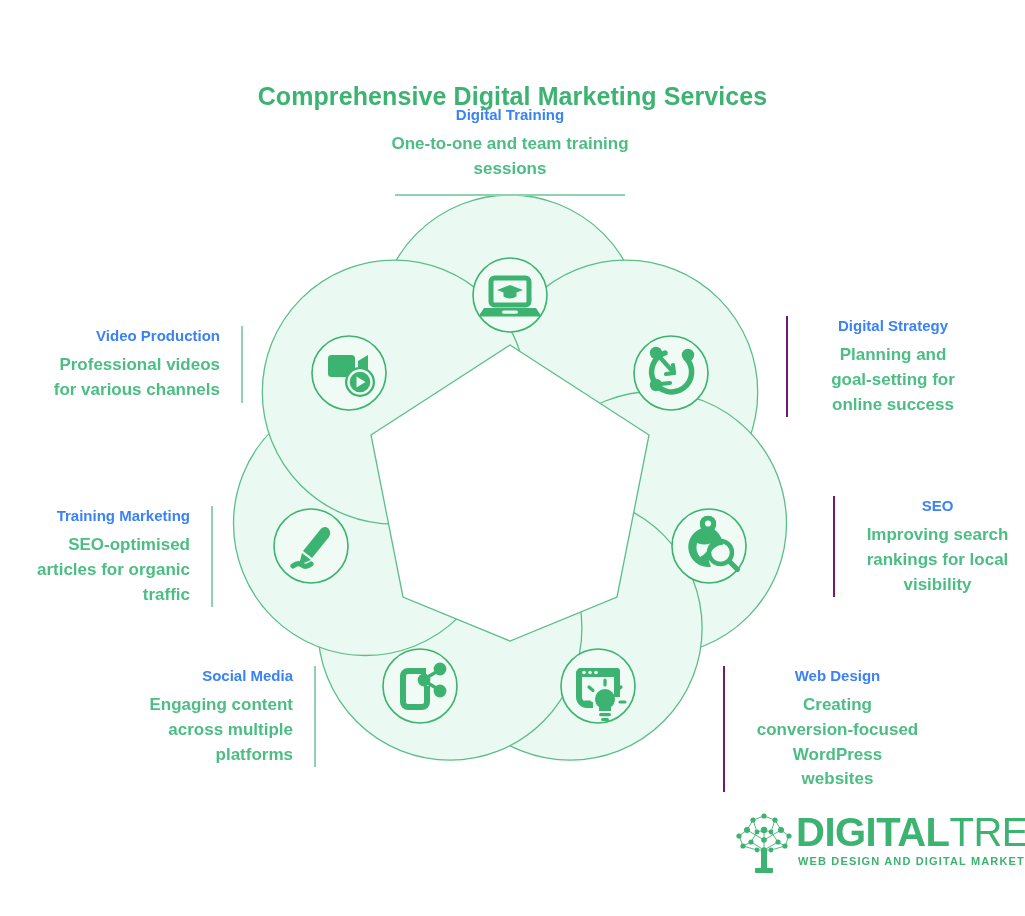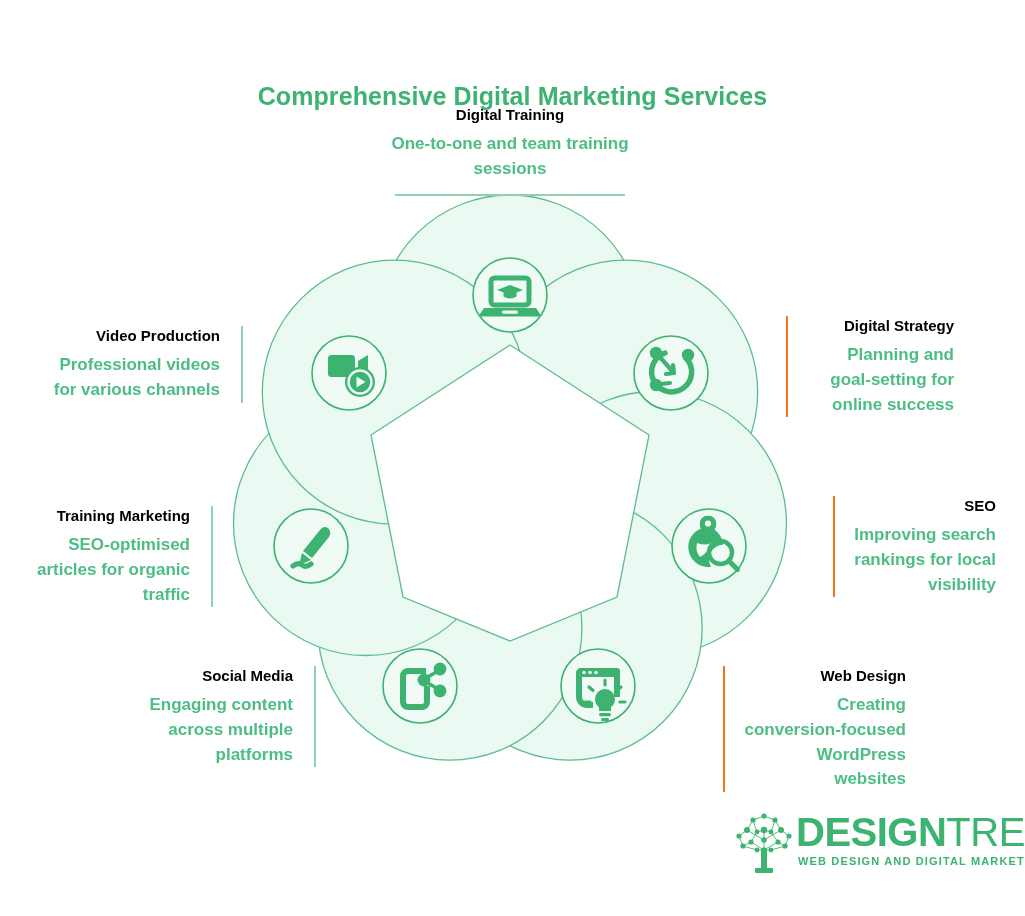--- a/index.html
+++ b/index.html
@@ -30,21 +30,21 @@
     position:absolute;
     left:180px;top:175px;
     width:660px;height:600px;
   }
 
   
   .callout{position:absolute;}
   .c-title{
     font-size:15px;
     font-weight:bold;
-    color:#000000;
+    color:#3b82f6;
     line-height:1.35;
     margin-bottom:7px;
   }
   .c-desc{
     font-size:17px;
     color:#4cbd84;
     line-height:1.45;
     font-weight:bold;
   }
 
@@ -58,23 +58,23 @@
 
   
   .callout.left{
     text-align:right;
     padding-right:21px;
     border-right:2px solid #8ed3ae;
   }
 
   
   .callout.right{
-    text-align:right;
-    padding-left:16px;
-    border-left:2px solid #f97316;
+    text-align:center;
+    padding-left:30px;
+    border-left:2px solid #701a75;
   }
 
   
   #logo{
     position:absolute;
     left:733px;top:808px;
     width:256px;height:78px;
   }
   .logo-word{
     position:absolute;
@@ -276,18 +276,18 @@
           <circle cx="24" cy="40" r="2.4"></circle>
         <circle cx="38" cy="40" r="2.4"></circle>
           <circle cx="31" cy="20" r="3.2"></circle>
         <circle cx="31" cy="30" r="2.8"></circle>
           <circle cx="31" cy="40" r="2.8"></circle>
         <rect x="28" y="40" width="6" height="20"></rect>
         <rect x="22" y="58" width="18" height="5" rx="1"></rect>
       </g>
     </svg>
     <div class="logo-word">
-      <span class="b">DESIGN</span><span class="t">TREE</span>
+      <span class="b">DIGITAL</span><span class="t">TREE</span>
     </div>
     <div class="logo-tag">WEB DESIGN AND DIGITAL MARKETING</div>
   </div>
 
 </div>
 
 </body></html>

